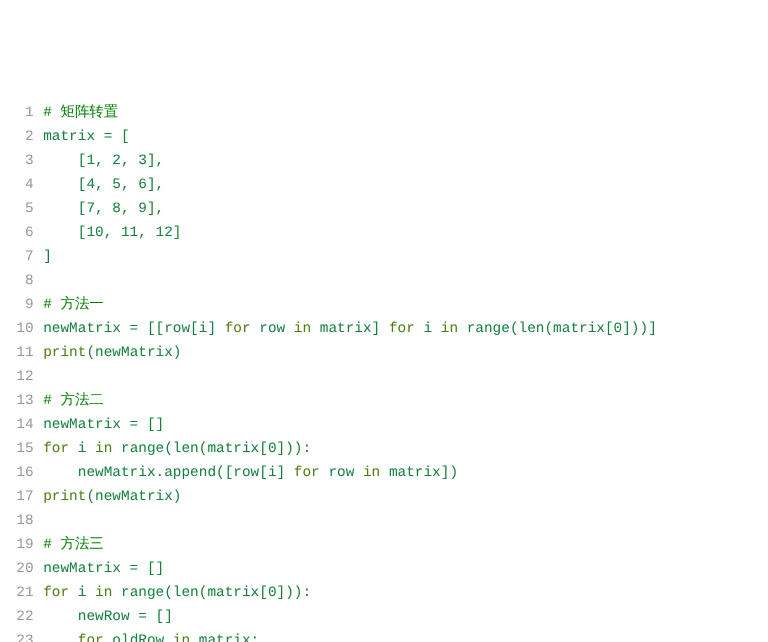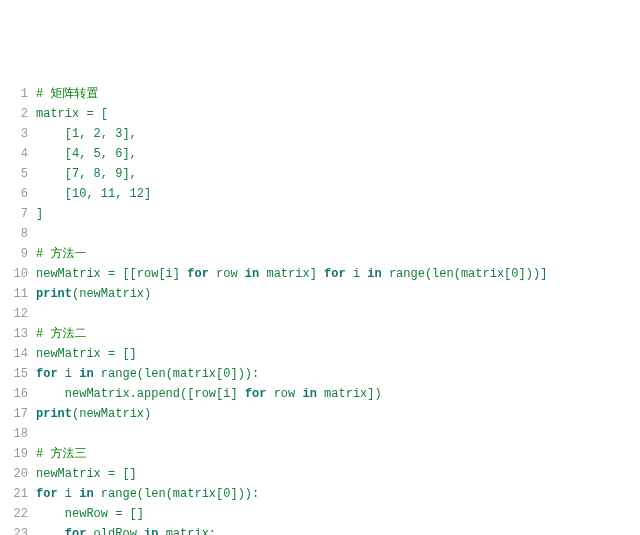--- a/index.html
+++ b/index.html
@@ -20,21 +20,21 @@
     text-align: right;
     color: #999;
     padding-right: 8px;
     flex-shrink: 0;
     user-select: none;
   }
   .code {
     flex: 1;
     white-space: pre;
   }
-  .kw   { color: #0f766e; font-weight: bold; }  
+  .kw   { color: #4d7c0f; }  
   .cm   { color: #008000; }
   .id   { color: #15803d; }
 </style>
 </head>
 <body>
 
 
 
 <div id="code-container"><div class="line"><span class="gutter">1</span><span class="code"><span class="cm"># 矩阵转置</span></span></div><div class="line"><span class="gutter">2</span><span class="code"><span class="id">matrix </span><span class="id">= [</span></span></div><div class="line"><span class="gutter">3</span><span class="code"><span class="id">    [1, 2, 3],</span></span></div><div class="line"><span class="gutter">4</span><span class="code"><span class="id">    [4, 5, 6],</span></span></div><div class="line"><span class="gutter">5</span><span class="code"><span class="id">    [7, 8, 9],</span></span></div><div class="line"><span class="gutter">6</span><span class="code"><span class="id">    [10, 11, 12]</span></span></div><div class="line"><span class="gutter">7</span><span class="code"><span class="id">]</span></span></div><div class="line"><span class="gutter">8</span><span class="code"><span class="id"></span></span></div><div class="line"><span class="gutter">9</span><span class="code"><span class="cm"># 方法一</span></span></div><div class="line"><span class="gutter">10</span><span class="code"><span class="id">newMatrix = [[row[i] </span><span class="kw">for</span><span class="id"> row </span><span class="kw">in</span><span class="id"> matrix] </span><span class="kw">for</span><span class="id"> i </span><span class="kw">in</span><span class="id"> range(len(matrix[0]))]</span></span></div><div class="line"><span class="gutter">11</span><span class="code"><span class="kw">print</span><span class="id">(newMatrix)</span></span></div><div class="line"><span class="gutter">12</span><span class="code"><span class="id"></span></span></div><div class="line"><span class="gutter">13</span><span class="code"><span class="cm"># 方法二</span></span></div><div class="line"><span class="gutter">14</span><span class="code"><span class="id">newMatrix = []</span></span></div><div class="line"><span class="gutter">15</span><span class="code"><span class="kw">for</span><span class="id"> i </span><span class="kw">in</span><span class="id"> range(len(matrix[0])):</span></span></div><div class="line"><span class="gutter">16</span><span class="code"><span class="id">    newMatrix.append([row[i] </span><span class="kw">for</span><span class="id"> row </span><span class="kw">in</span><span class="id"> matrix])</span></span></div><div class="line"><span class="gutter">17</span><span class="code"><span class="kw">print</span><span class="id">(newMatrix)</span></span></div><div class="line"><span class="gutter">18</span><span class="code"><span class="id"></span></span></div><div class="line"><span class="gutter">19</span><span class="code"><span class="cm"># 方法三</span></span></div><div class="line"><span class="gutter">20</span><span class="code"><span class="id">newMatrix = []</span></span></div><div class="line"><span class="gutter">21</span><span class="code"><span class="kw">for</span><span class="id"> i </span><span class="kw">in</span><span class="id"> range(len(matrix[0])):</span></span></div><div class="line"><span class="gutter">22</span><span class="code"><span class="id">    newRow = []</span></span></div><div class="line"><span class="gutter">23</span><span class="code"><span class="id">    </span><span class="kw">for</span><span class="id"> oldRow </span><span class="kw">in</span><span class="id"> matrix:</span></span></div></div>
 

